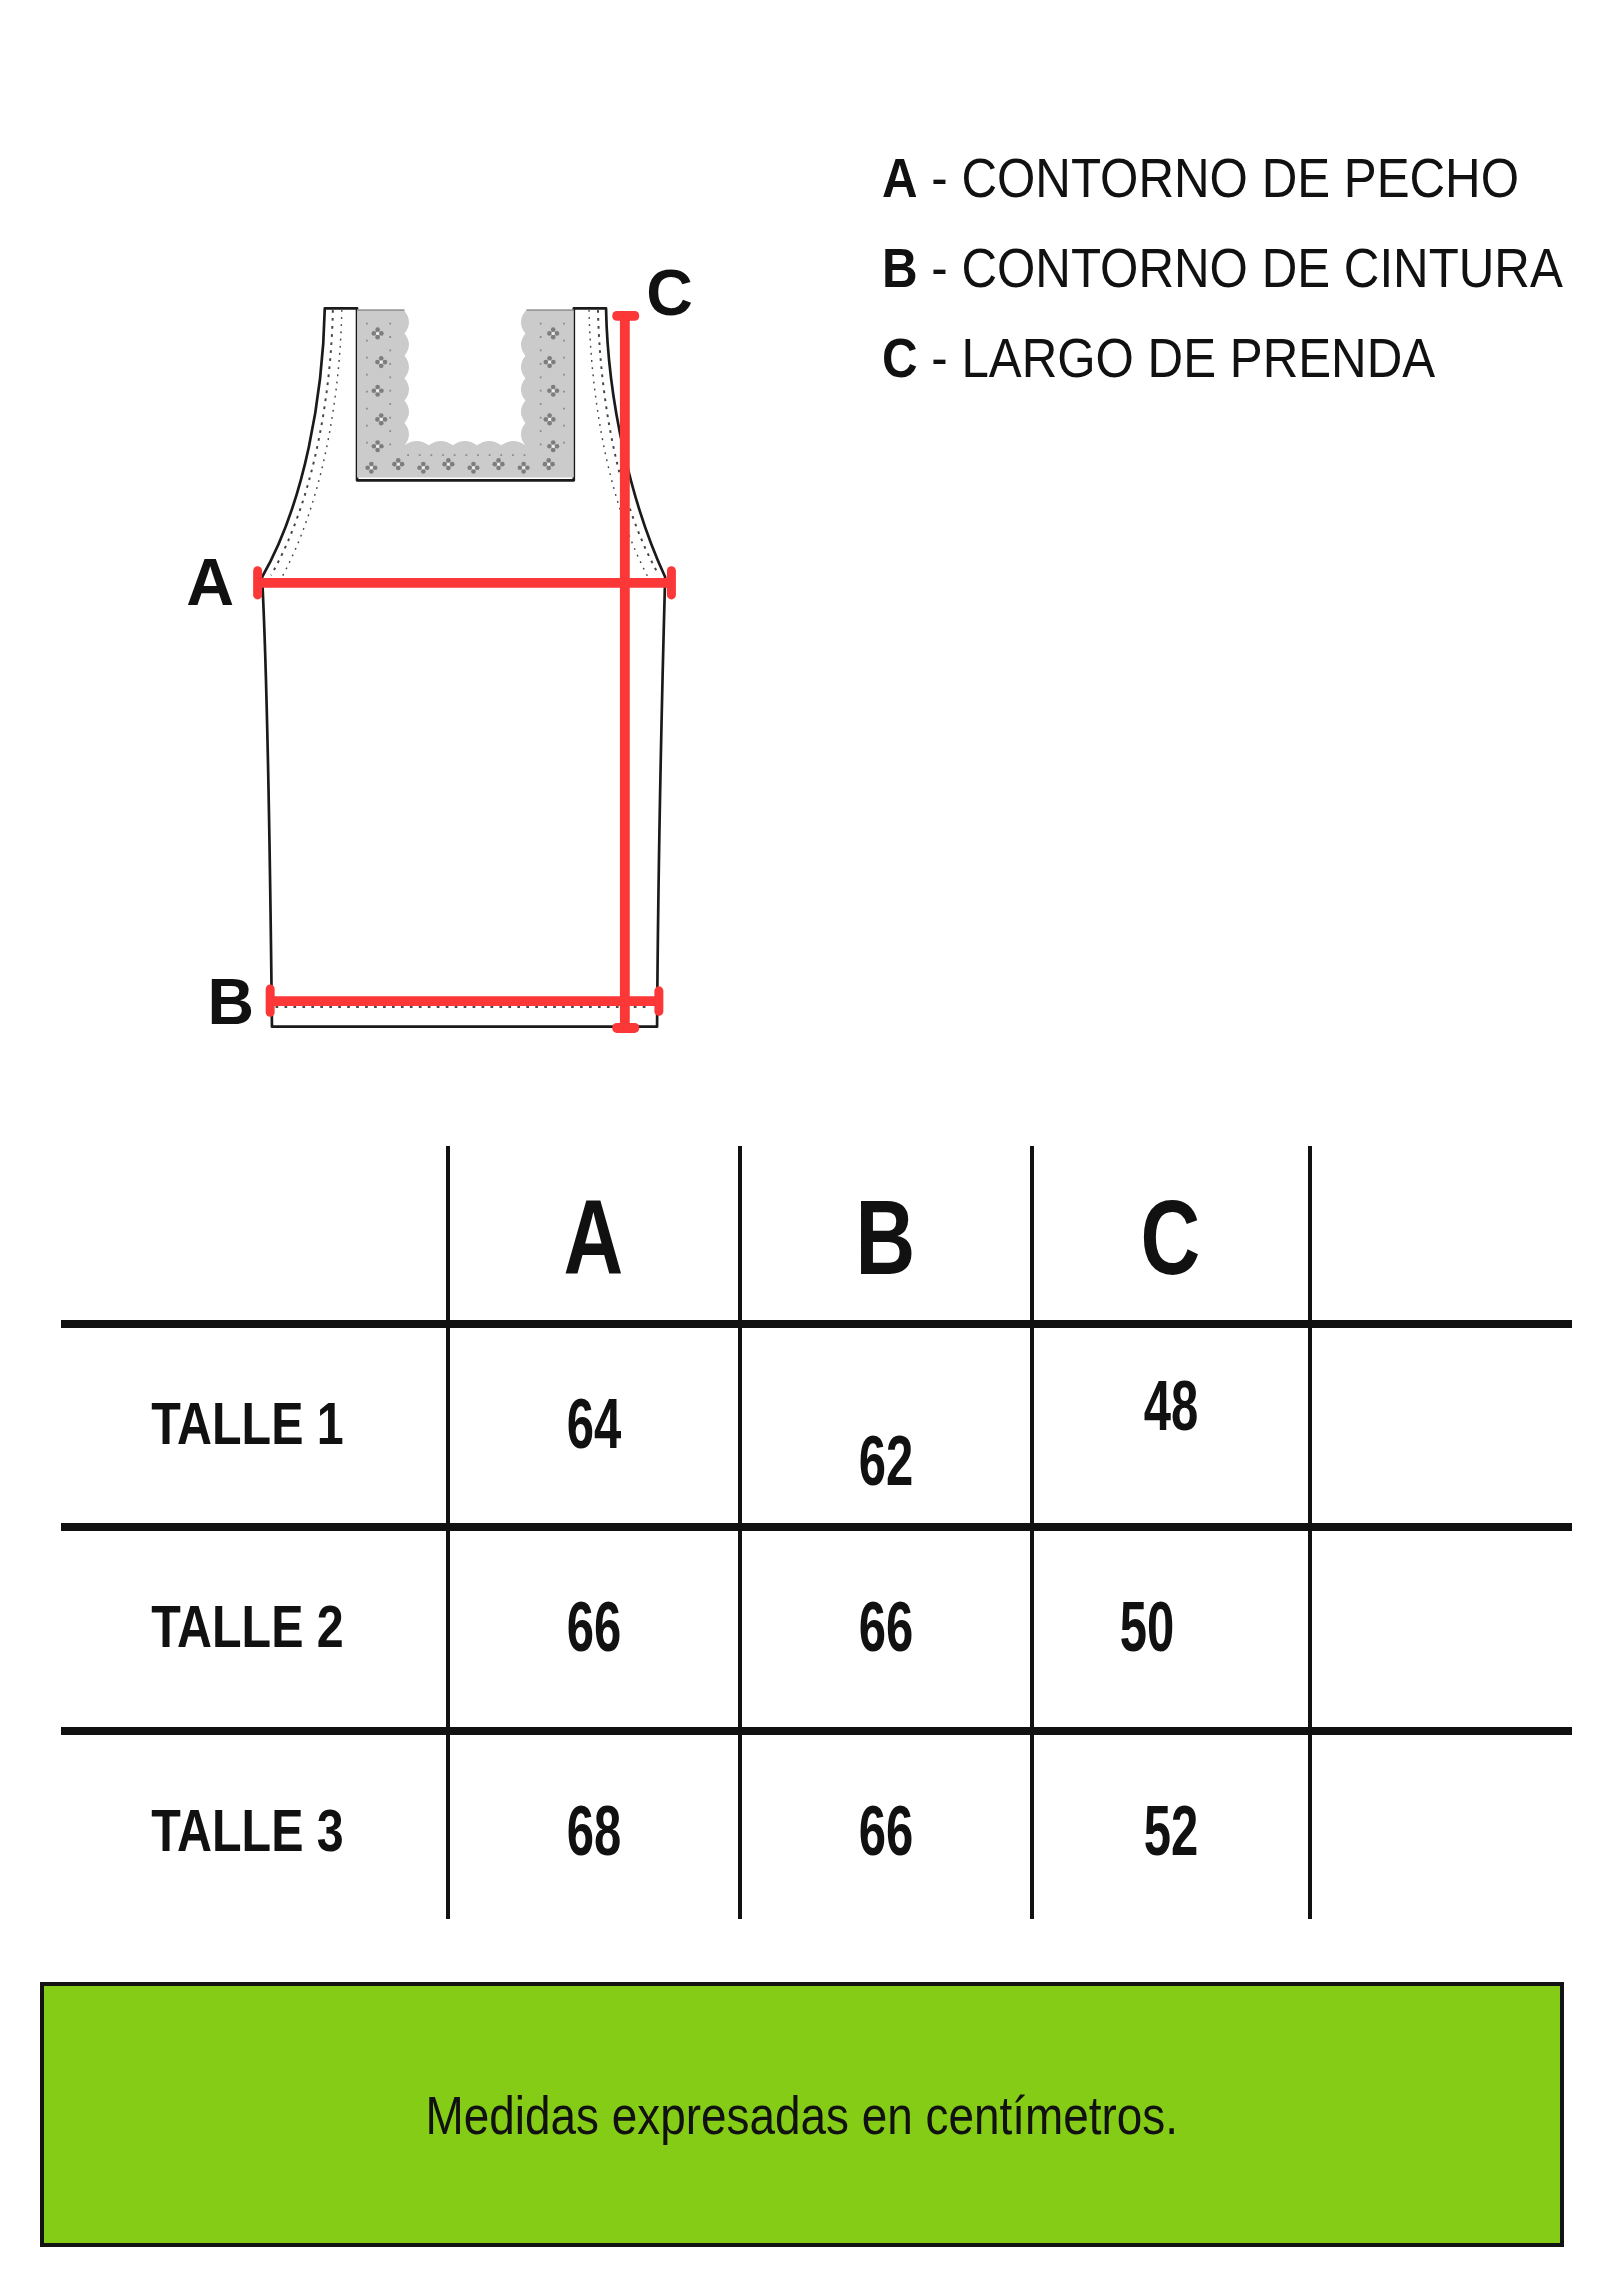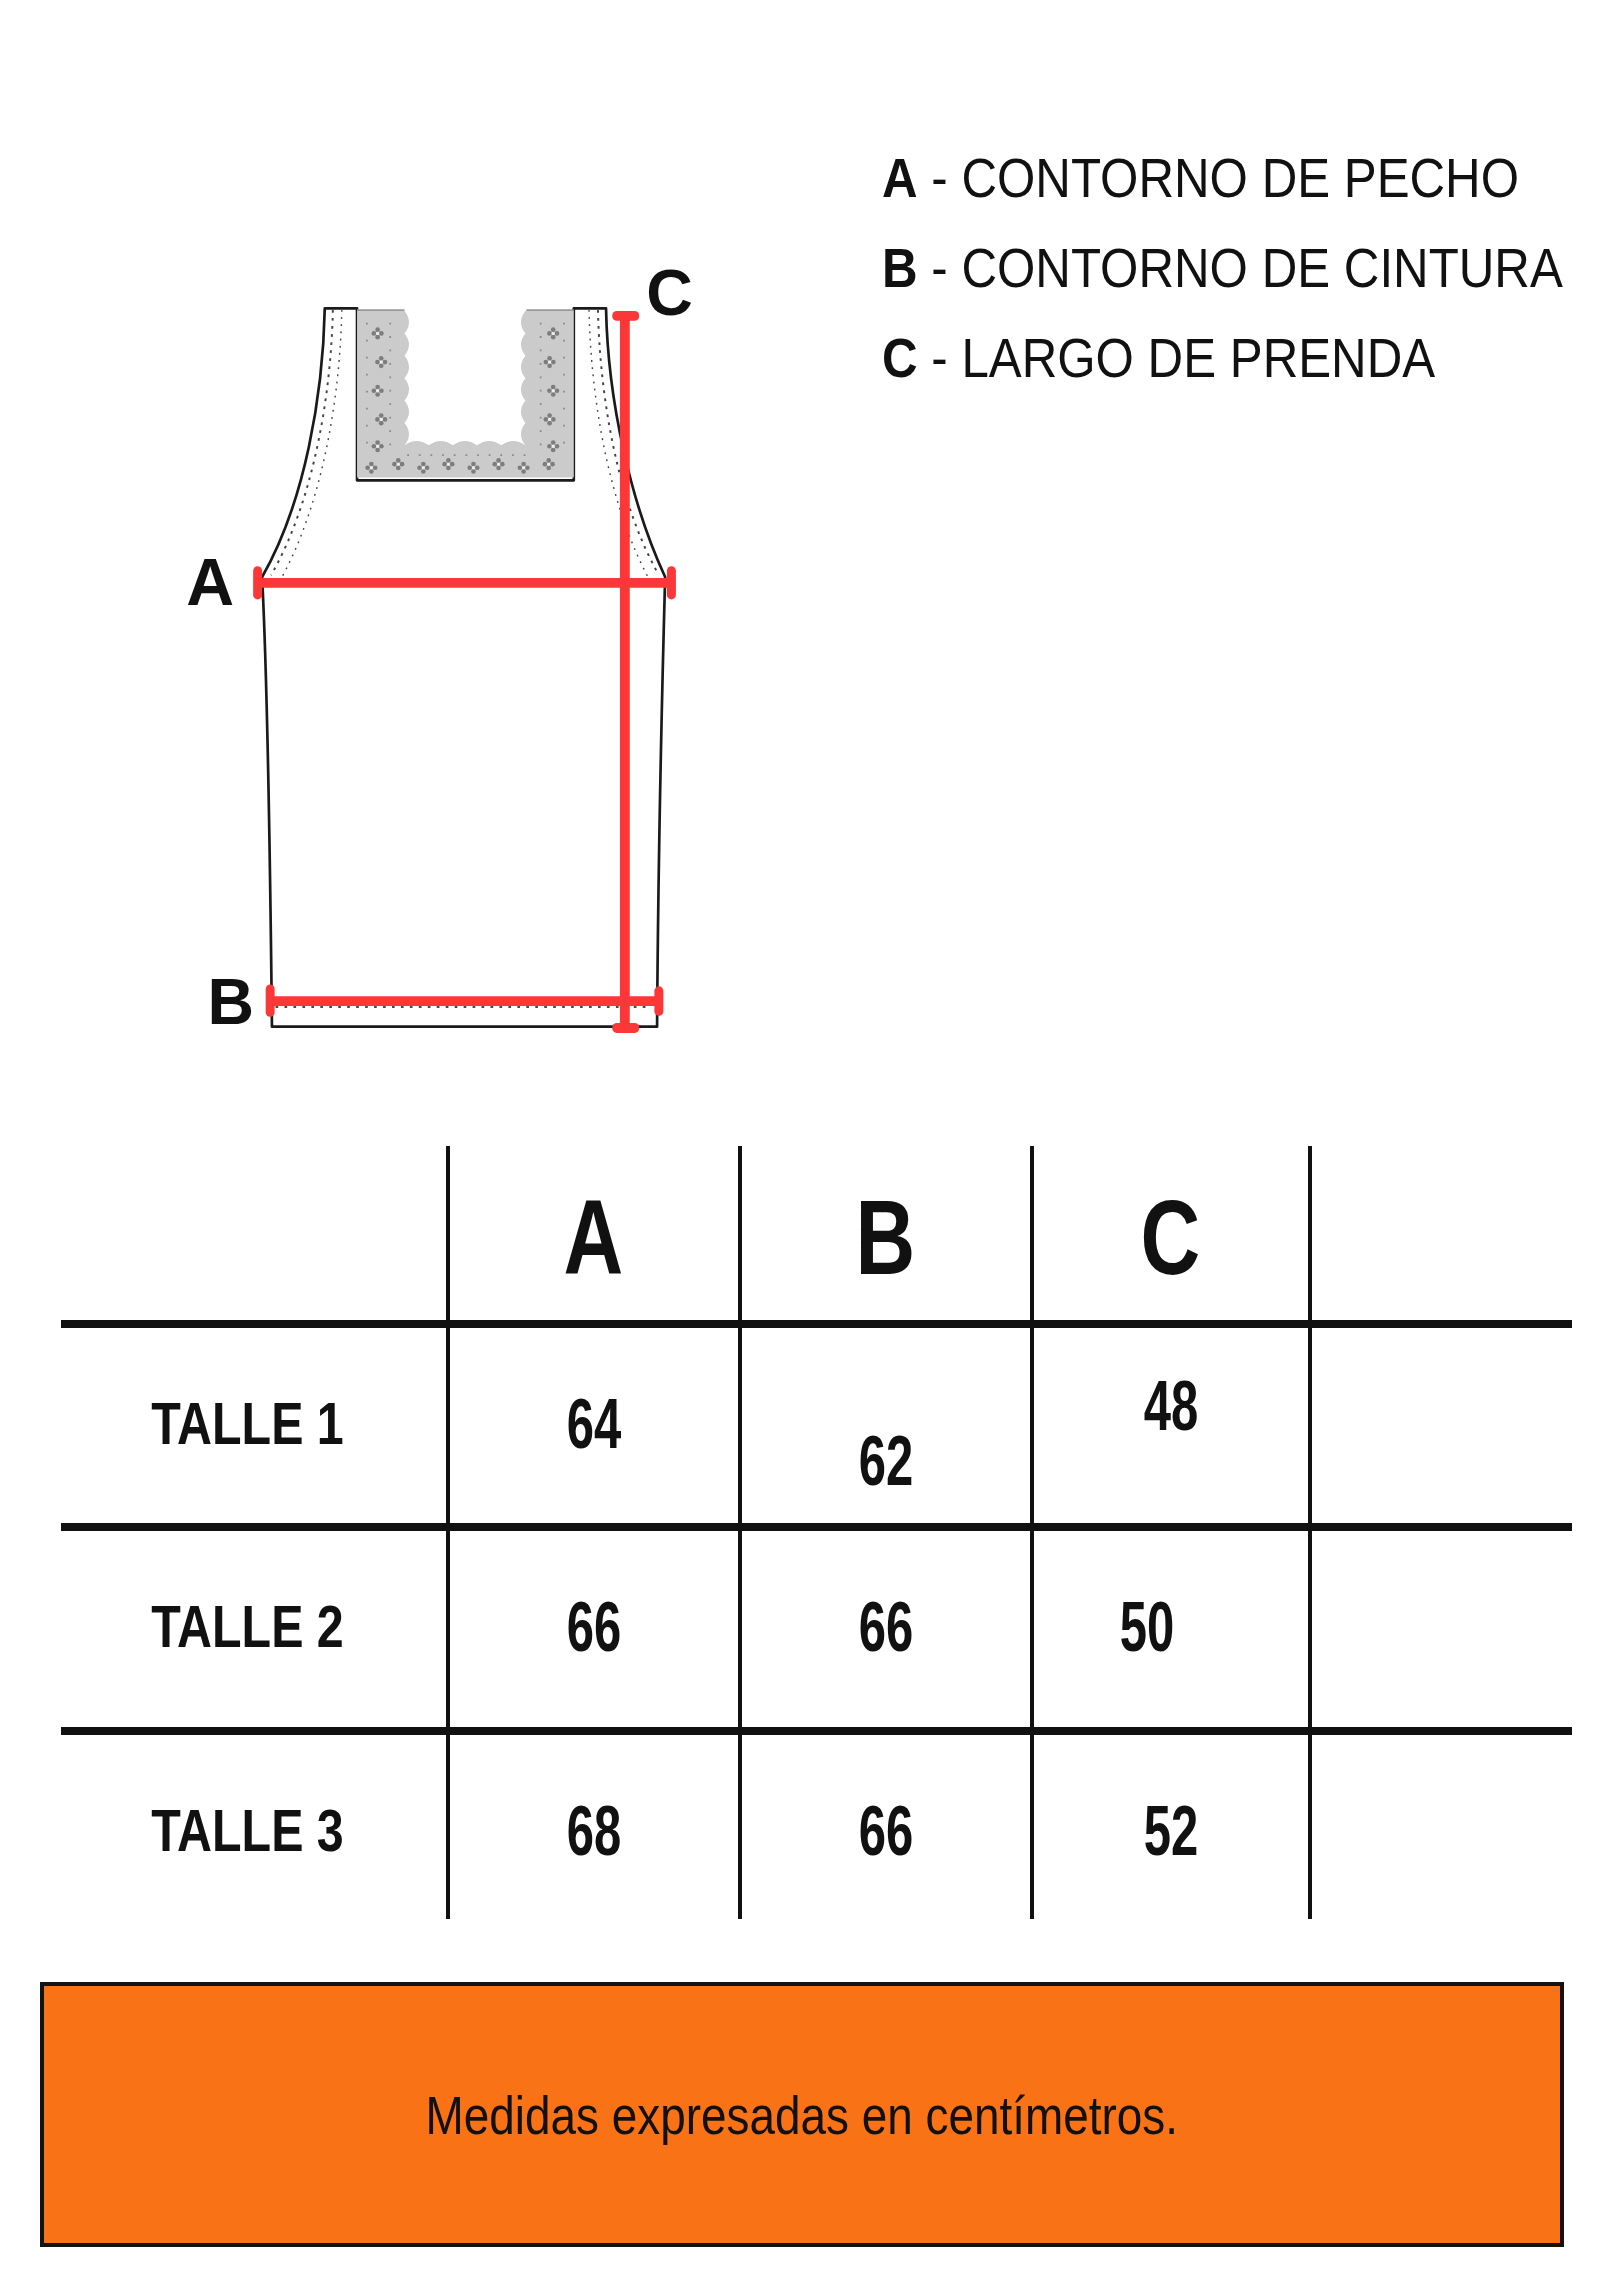--- a/index.html
+++ b/index.html
@@ -23,21 +23,21 @@
   .th-cell .squeeze{display:inline-block;transform:scaleX(0.78);transform-origin:50% 50%;}
   .row-label{position:absolute;left:68px;width:358px;height:107px;line-height:107px;text-align:center;
     font-size:59px;font-weight:bold;}
   .row-label .squeeze{display:inline-block;transform:scaleX(0.82);transform-origin:50% 50%;}
   .val-cell{position:absolute;width:269px;height:107px;line-height:107px;text-align:center;
     font-size:70px;font-weight:bold;}
   .val-cell .squeeze{display:inline-block;transform:scaleX(0.70);transform-origin:50% 50%;}
   
   .notes-box{
     position:absolute;left:40px;top:1982px;width:1516px;height:257px;
-    border:4.5px solid #131313;background:#f97316;
+    border:4.5px solid #131313;background:#84cc16;
     display:flex;flex-direction:column;align-items:center;justify-content:center;gap:38px;
   }
   .note-line{font-size:54px;line-height:54px;white-space:nowrap;}
   .note-line .squeeze{display:inline-block;transform:scaleX(0.85);transform-origin:50% 50%;}
 </style>
 </head>
 <body>
 
 <div class="page">
 

